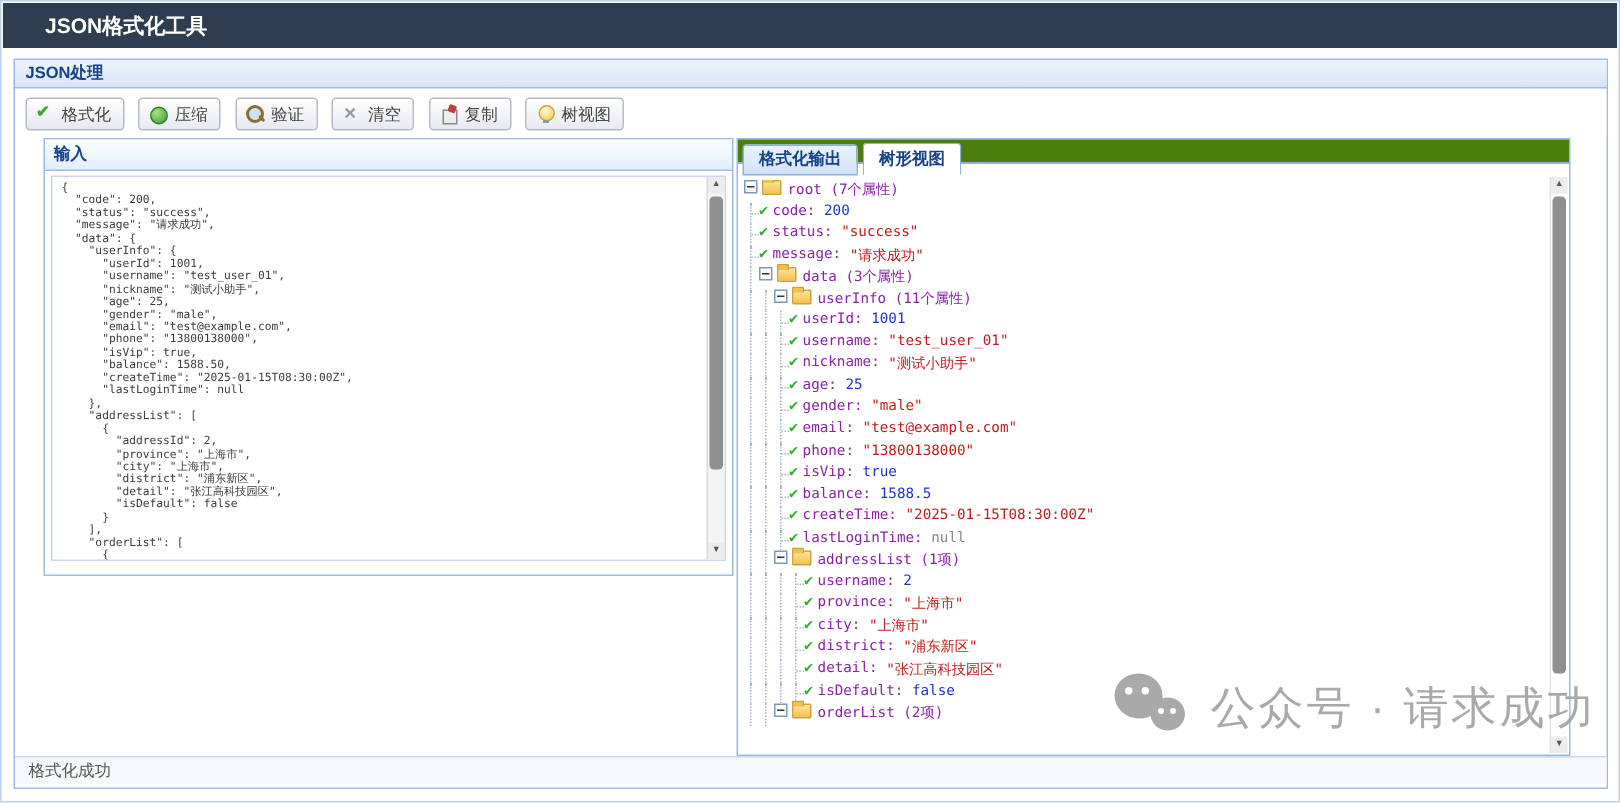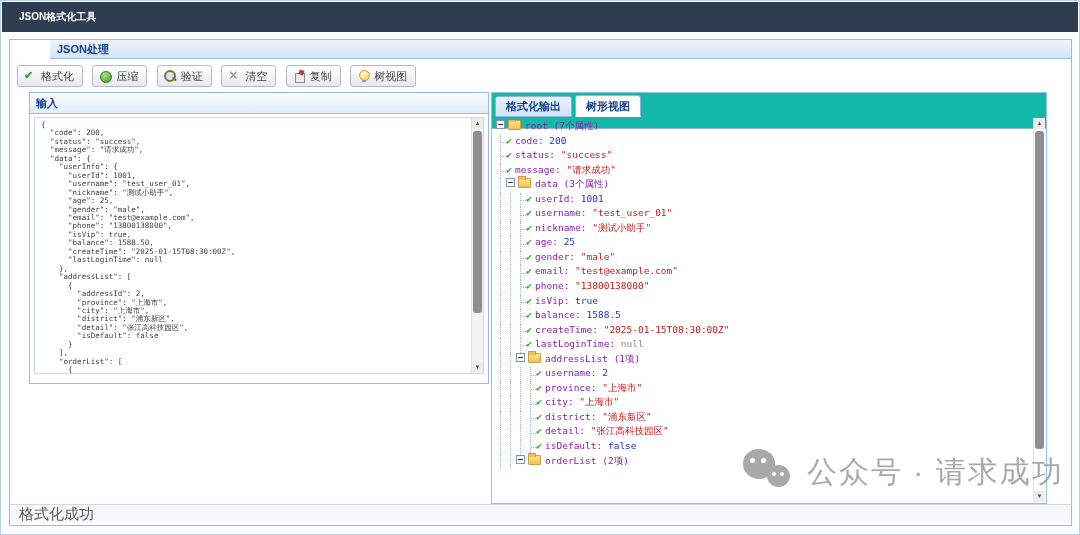--- a/index.html
+++ b/index.html
@@ -2,24 +2,24 @@
 <html><head>
 <meta charset="utf-8">
 <style>
   * { margin:0; padding:0; box-sizing:border-box; }
   html,body { width:1080px; height:535px; }
   body { font-family:"Liberation Sans", sans-serif; background:#fff; overflow:hidden; }
   .page { position:relative; width:1080px; height:535px; border:1px solid #b9d1ea; background:#fff; overflow:hidden; }
 
   
   .titlebar { position:absolute; left:1px; top:1px; right:1px; height:30px; background:#2e3d4f; }
-  .titlebar .t { display:block; padding-left:17px; line-height:30px; color:#ffffff; font-size:10px; font-weight:bold; }
-
-  
-  .outer { position:absolute; left:8px; top:38px; width:1063px; height:487px; border:1px solid #99bbe8; background:#fff;padding-left:40px; }
+  .titlebar .t { display:block; padding-left:28px; line-height:30px; color:#ffffff; font-size:14px; font-weight:bold; }
+
+  
+  .outer { position:absolute; left:8px; top:38px; width:1063px; height:487px; border:1px solid #99bbe8; background:#fff; }
   .panel-header { height:19px; background:linear-gradient(#eef4fc,#d6e4f5); border-bottom:1px solid #99bbe8; }
   .panel-header span { display:block; padding-left:7px; line-height:18px; font-size:11px; font-weight:bold; color:#15428b; }
 
   
   .toolbar { position:absolute; left:0; top:20px; right:0; height:31px; background:#fff; padding:5px 0 0 7px; white-space:nowrap; }
   .tb-btn { display:inline-flex; align-items:center; height:22px; margin-right:5px; padding:0 8px 0 6px; border:1px solid #b5bac6; border-radius:3px; background:linear-gradient(#ffffff,#e7e9f1); font-family:"Liberation Sans",sans-serif; font-size:11px; color:#444; cursor:pointer; }
   .ic { display:inline-block; width:13px; height:12px; position:relative; margin-right:4px; flex:none; }
   .ic-check::before { content:"✔"; position:absolute; left:0; top:-1px; color:#39a82e; font-size:11px; font-weight:bold; line-height:12px; }
   .ic-compress::before { content:""; position:absolute; left:1px; top:1px; width:10px; height:10px; border-radius:50%; background:radial-gradient(circle at 35% 30%, #a9e383, #3f9b2f); border:1px solid #2f7d22; }
   .ic-verify::before { content:""; position:absolute; left:0; top:0; width:8px; height:8px; border:2px solid #8b6f2a; border-radius:50%; background:#cfe4f7; }
@@ -41,21 +41,21 @@
   .ta { position:absolute; left:4px; top:3px; right:4px; bottom:9px; border:1px solid #c6d8ec; background:#fff; overflow:hidden; }
   .ta pre { position:absolute; left:0; top:0; right:13px; bottom:0; padding:3px 0 0 6px; font-family:"DejaVu Sans Mono", monospace; font-size:7.5px; line-height:8.45px; color:#3c3c3c; white-space:pre; overflow:hidden; }
 
   .vscroll { position:absolute; right:0; top:0; bottom:0; width:12px; background:#f4f4f4; border-left:1px solid #dcdcdc; }
   .vs-up, .vs-down { position:absolute; left:0; width:11px; height:11px; text-align:center; font-size:6px; color:#555; line-height:11px; background:#ececec; }
   .vs-up { top:0; } .vs-down { bottom:0; }
   .vs-thumb { position:absolute; left:1px; width:9px; background:#8f8f8f; border-radius:3px; }
   .ta .vs-thumb { top:13px; height:182px; }
 
   
-  .tabbar { position:relative; height:36px; background:#14b8a6; }
+  .tabbar { position:relative; height:16px; background:#4d7c0f; }
   .tabbar::after { content:""; position:absolute; left:0; right:0; bottom:0; border-bottom:1px solid #8fb3e0; }
   .tab { position:relative; z-index:1; display:inline-block; margin:3px 0 0 3px; height:21px; line-height:19px; padding:0 10px; border:1px solid #8fb3e0; border-radius:3px 3px 0 0; font-size:11px; font-weight:bold; color:#15428b; background:linear-gradient(#e9f2fc,#d2e2f5); cursor:pointer; vertical-align:bottom; }
   .tab.active { margin-top:2px; height:22px; line-height:20px; background:#fff; border-bottom:1px solid #fff; }
 
   
   .rp-body { position:absolute; left:0; top:24px; right:0; bottom:0; overflow:hidden; }
   .tree { position:absolute; left:4px; top:3px; right:16px; bottom:0; font-family:"DejaVu Sans Mono", monospace; font-size:9.5px; overflow:hidden; }
   .trow { display:flex; height:14.55px; white-space:nowrap; cursor:pointer; }
   .tg { position:relative; width:10px; height:100%; flex:none; }
   .tg::before { content:""; position:absolute; left:4px; top:0; bottom:0; border-left:1px dotted #a7b6c6; }
@@ -67,21 +67,21 @@
   .check { color:#2fae2f; font-size:10px; font-weight:bold; margin-right:3px; flex:none; }
   .tkey { color:#8a22a8; }
   .tval.number, .tval.boolean { color:#1a34c8; }
   .tval.string { color:#c41a1a; }
   .tval.null { color:#8a8a8a; }
   .tree-scroll { position:absolute; right:1px; top:1px; bottom:1px; width:12px; background:#fdfdfd; border-left:1px solid #e4e4e4; }
   .tree-scroll .vs-thumb { top:13px; height:318px; }
 
   
   .statusbar { position:absolute; left:0; right:0; top:464px; height:19px; background:#f6f8fb; border-top:1px solid #cbd9ea; }
-  .statusbar span { display:block; padding-left:9px; line-height:18px; font-size:15px; color:#555; }
+  .statusbar span { display:block; padding-left:9px; line-height:18px; font-size:11px; color:#555; }
 
   
   .watermark { position:absolute; left:742px; top:446px; display:flex; align-items:center; opacity:.85; pointer-events:none; }
   .wm-icon { position:relative; width:56px; height:50px; flex:none; }
   .wm-b1 { position:absolute; left:0; top:2px; width:32px; height:30px; background:#9b9b9b; border-radius:50% 50% 48% 52%; }
   .wm-b1::before { content:""; position:absolute; left:7px; top:9px; width:5px; height:5px; border-radius:50%; background:#fff; }
   .wm-b1::after  { content:""; position:absolute; left:18px; top:9px; width:5px; height:5px; border-radius:50%; background:#fff; }
   .wm-b2 { position:absolute; left:24px; top:18px; width:23px; height:22px; background:#9b9b9b; border-radius:50%; }
   .wm-b2::before { content:""; position:absolute; left:5px; top:7px; width:4px; height:4px; border-radius:50%; background:#fff; }
   .wm-b2::after  { content:""; position:absolute; left:13px; top:7px; width:4px; height:4px; border-radius:50%; background:#fff; }
@@ -226,20 +226,29 @@
               <span class="tg"></span>
               <span class="expander">
                 <i></i>
               </span>
               <span class="folder"></span>
               <span class="tkey">data (3个属性)</span>
             </div>
             <div class="trow">
               <span class="tg"></span>
               <span class="tg"></span>
+              <span class="expander">
+                <i></i>
+              </span>
+              <span class="folder"></span>
+              <span class="tkey">userInfo (11个属性)</span>
+            </div>
+            <div class="trow">
+              <span class="tg"></span>
+              <span class="tg"></span>
               <span class="tg elbow"></span>
               <span class="check">✔</span>
               <span class="tkey">userId:</span>
               <span class="tval number">&nbsp;1001</span>
             </div>
             <div class="trow">
               <span class="tg"></span>
               <span class="tg"></span>
               <span class="tg elbow"></span>
               <span class="check">✔</span>

